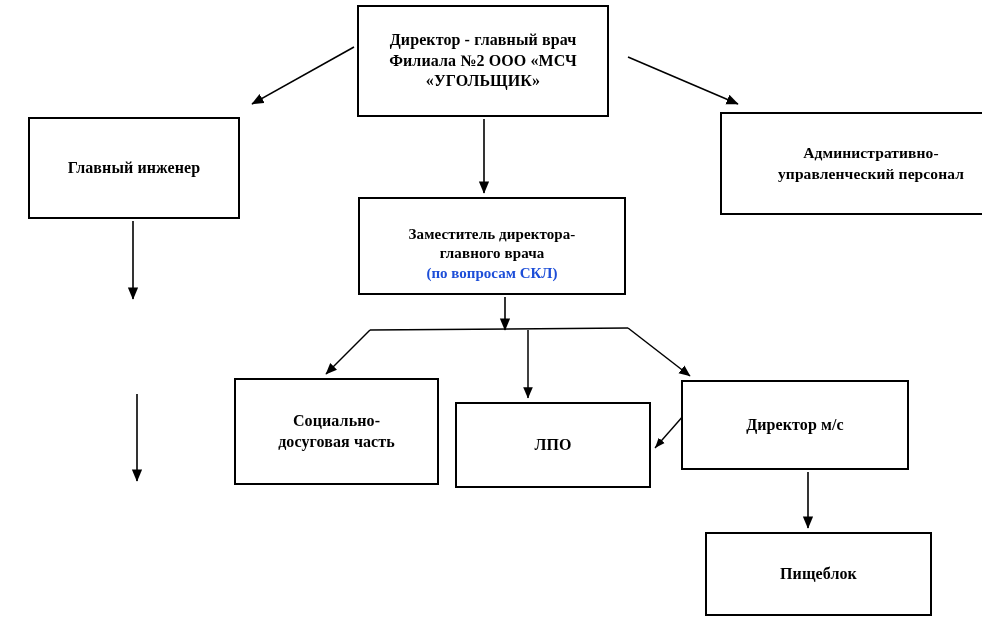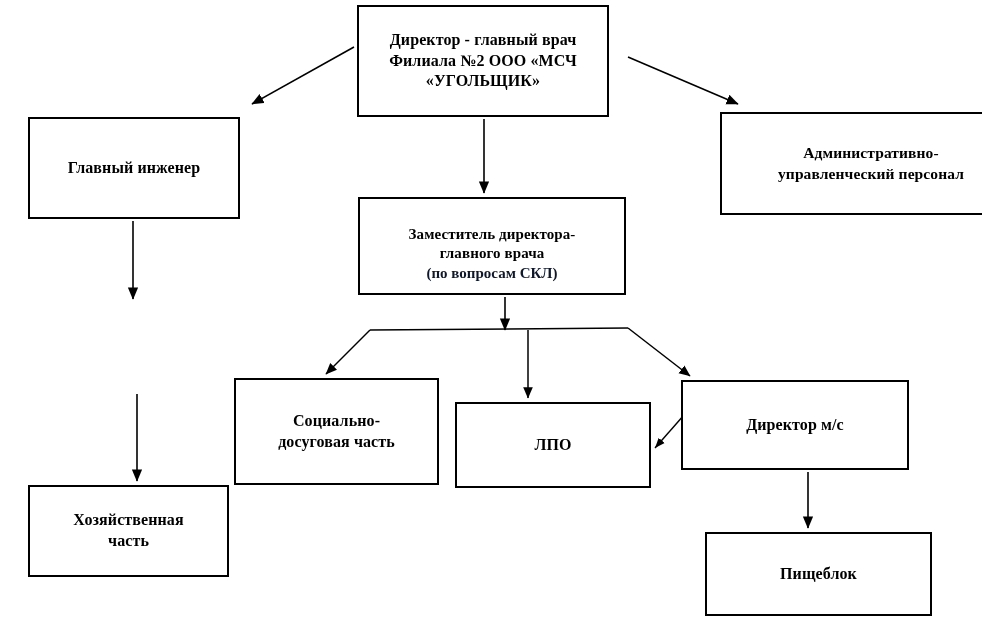--- a/index.html
+++ b/index.html
@@ -46,21 +46,21 @@
     letter-spacing: 0.1px;
   }
   .fs-15 { font-size: 15.5px; }
   .fs-16 { font-size: 16px; }
   .node-sub {
     display: block;
     width: 100%;
     font-size: 15px;
     font-weight: bold;
     line-height: 1.30;
-    color: #0f172a;
+    color: #1d4ed8;
   }
   
   #node-director       { left: 357px; top: 5px;   width: 252px; height: 112px; }
   #node-chief-engineer { left: 28px;  top: 117px; width: 212px; height: 102px; text-align: center; }
   #node-admin-staff    { left: 672px; top: 112px; width: 302px; height: 103px; margin-left: 48px; }
   #node-deputy         { left: 358px; top: 197px; width: 268px; height: 98px;  }
   #node-household-head { left: 28px;  top: 303px; width: 206px; height: 89px;  }
   #node-household-part { left: 28px;  top: 485px; width: 201px; height: 92px;  }
   #node-social         { left: 234px; top: 378px; width: 205px; height: 107px;  }
   #node-lpo            { left: 455px; top: 402px; width: 196px; height: 86px;  }
@@ -125,24 +125,20 @@
 
   <div class="node-box" id="node-deputy">
     <div style="width:100%;margin-top:16px;">
       <span class="node-label fs-15">Заместитель директора-
 главного врача</span>
       <span class="node-sub">(по вопросам СКЛ)</span>
     </div>
   </div>
 
 
-  <div class="node-box" id="node-household-part">
-    <span class="node-label fs-16">Хозяйственная
-часть</span>
-  </div>
 
   <div class="node-box" id="node-social">
     <span class="node-label fs-16">Социально-
 досуговая часть</span>
   </div>
 
   <div class="node-box" id="node-lpo">
     <span class="node-label fs-16">ЛПО</span>
   </div>
 

